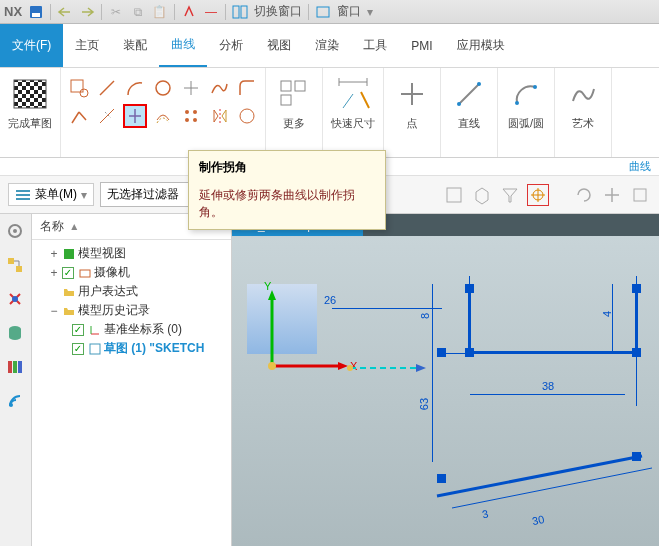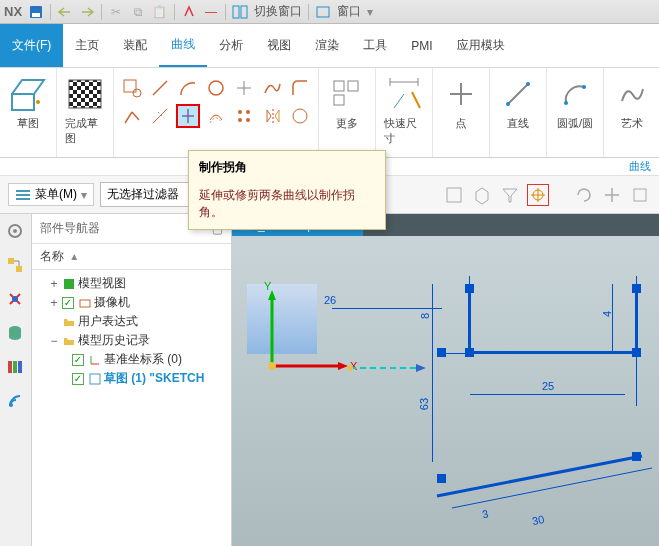--- a/index.html
+++ b/index.html
@@ -129,32 +129,20 @@
   <div class="menu-tab active">曲线</div>
   <div class="menu-tab">分析</div>
   <div class="menu-tab">视图</div>
   <div class="menu-tab">渲染</div>
   <div class="menu-tab">工具</div>
   <div class="menu-tab">PMI</div>
   <div class="menu-tab">应用模块</div>
 </div>
 
 <div class="ribbon">
-  <div class="ribbon-group">
-    <div class="ribbon-big">
-      <div class="big-icon">
-          <svg width="40" height="40">
-            <rect x="4" y="20" width="22" height="16" fill="none" stroke="#49b" stroke-width="2"></rect>
-            <path d="M4 20 L14 6 L36 6 L26 20" fill="none" stroke="#49b" stroke-width="2"></path>
-            <circle cx="30" cy="28" r="2" fill="#d80"></circle>
-          </svg>
-        </div>
-      <div class="label">草图</div>
-    </div>
-  </div>
   <div class="ribbon-group">
     <div class="ribbon-big">
       <div class="big-icon">
           <svg width="40" height="40">
             <rect x="4" y="6" width="32" height="28" fill="url(#g1)" stroke="#555"></rect>
             <defs>
               <pattern id="g1" width="8" height="8" patternUnits="userSpaceOnUse">
                 <rect width="4" height="4" fill="#222"></rect>
                 <rect x="4" y="4" width="4" height="4" fill="#222"></rect>
               </pattern>
@@ -410,24 +398,20 @@
           <rect x="12" y="3" width="4" height="12" fill="#46c"></rect>
         </svg></div>
     <div class="side-ic"><svg width="18" height="18">
           <path d="M4 14 A10 10 0 0 1 14 4" fill="none" stroke="#1e8fd0" stroke-width="2"></path>
           <path d="M4 14 A6 6 0 0 1 10 8" fill="none" stroke="#1e8fd0" stroke-width="2"></path>
           <circle cx="5" cy="13" r="2" fill="#1e8fd0"></circle>
         </svg></div>
   </div>
 
   <div class="navpanel">
-    <div class="nav-title">
-      <span>部件导航器</span>
-      <span style="color:#888;cursor:pointer">▢</span>
-    </div>
     <div class="nav-header">
       <span>名称</span>
       <span style="color:#888;margin-left:4px">▴</span>
     </div>
     <div class="tree">
       <div class="tree-row indent1">
           <span class="tree-toggle">+</span>
           <span class="tree-icon">
             <svg width="12" height="12">
               <rect x="1" y="1" width="10" height="10" fill="#3a3"></rect>
@@ -521,21 +505,21 @@
       <div class="dim-line-v" style="left:200px; top:48px; height:70px;"></div>
       <div class="dim-text" style="left:190px; top:74px; transform:rotate(-90deg)">8</div>
 
       <div class="dim-line-v" style="left:380px; top:48px; height:70px;"></div>
       <div class="dim-text" style="left:372px; top:72px; transform:rotate(-90deg)">4</div>
 
       <div class="dim-line-v" style="left:200px; top:116px; height:110px;"></div>
       <div class="dim-text" style="left:186px; top:162px; transform:rotate(-90deg)">63</div>
 
       <div class="dim-line-h" style="left:238px; top:158px; width:155px;"></div>
-      <div class="dim-text" style="left:310px; top:144px;">25</div>
+      <div class="dim-text" style="left:310px; top:144px;">38</div>
 
       <div class="dim-text" style="left:250px; top:272px; transform:rotate(-12deg)">3</div>
 
       <div class="dim-text" style="left:300px; top:278px; transform:rotate(-12deg)">30</div>
 
       <div class="sk-point" style="left:233px; top:48px;"></div>
       <div class="sk-point" style="left:400px; top:48px;"></div>
       <div class="sk-point" style="left:233px; top:112px;"></div>
       <div class="sk-point" style="left:400px; top:112px;"></div>
       <div class="sk-point" style="left:205px; top:112px;"></div>

